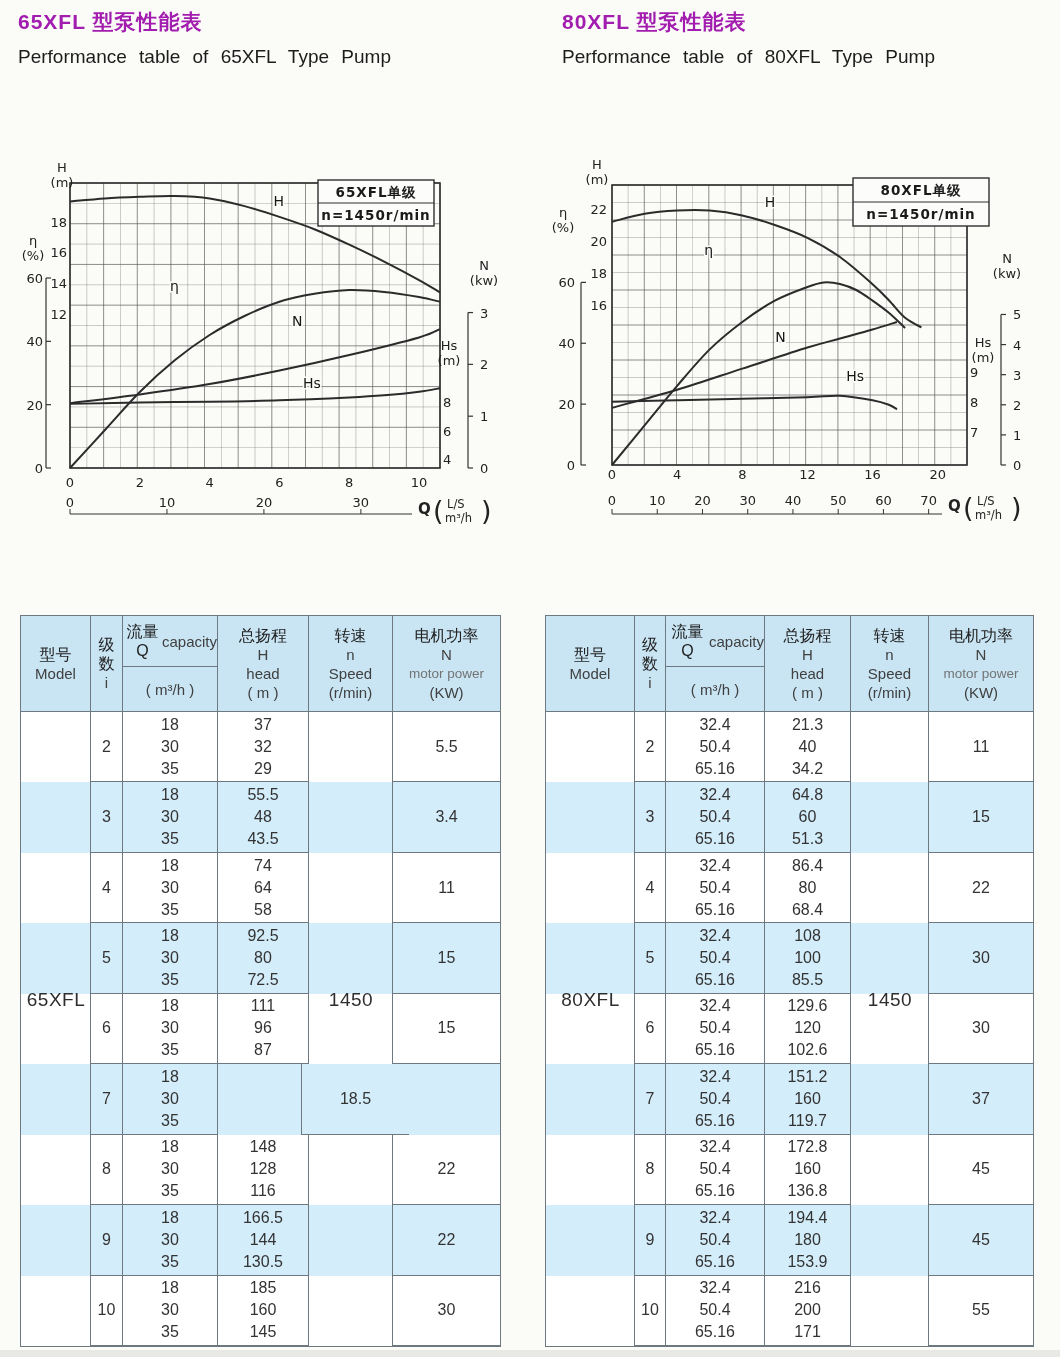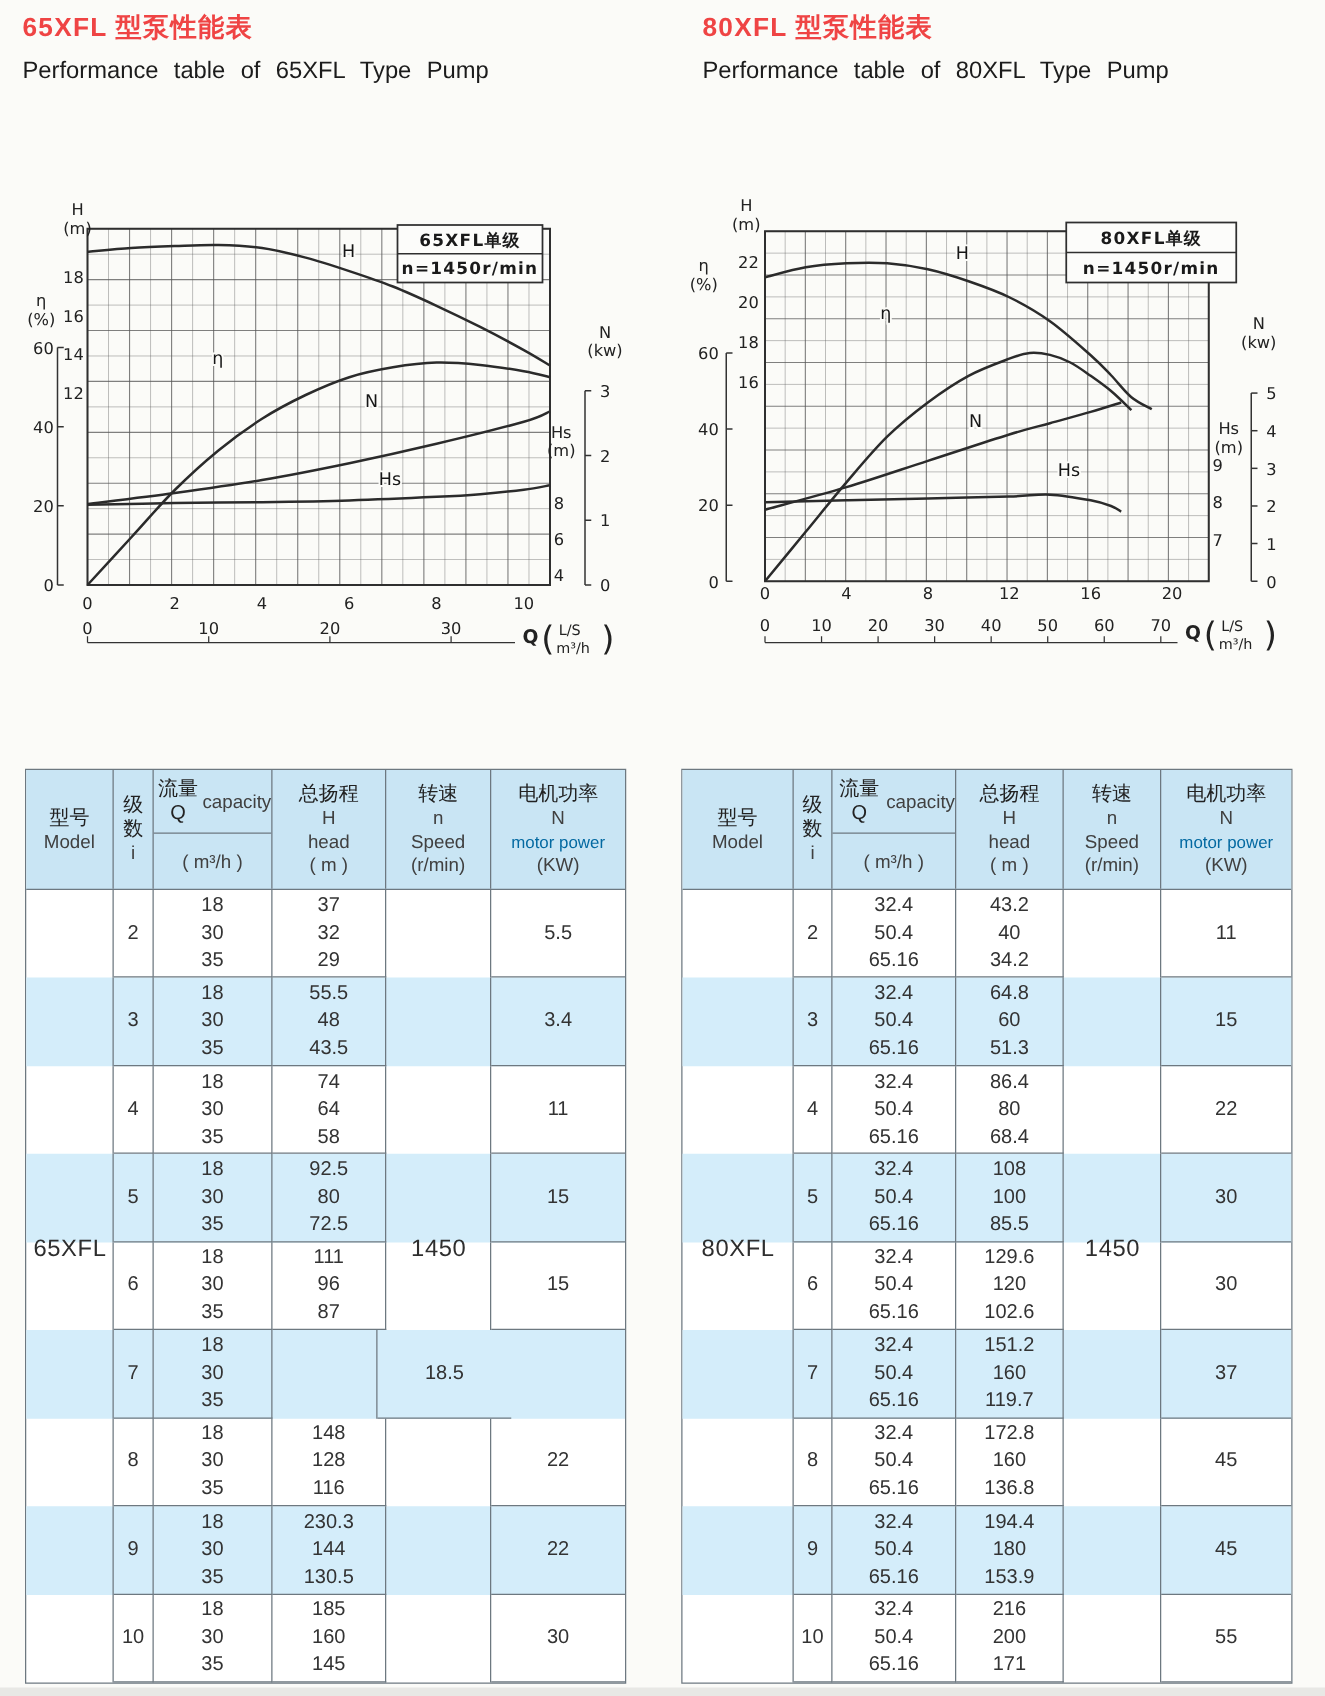--- a/index.html
+++ b/index.html
@@ -1,36 +1,36 @@
 <!DOCTYPE html>
 <html><head>
 <meta charset="utf-8">
 <style>
   html,body{margin:0;padding:0;background:#e9e9e7;}
   .page{position:relative;width:1060px;height:1357px;background:#fbfbf8;overflow:hidden;
         font-family:"Liberation Sans",sans-serif;color:#2e2e2e;}
   .title-block{position:absolute;}
-  .t-zh{font-size:21px;font-weight:600;letter-spacing:1px;color:#ef4444;}
+  .t-zh{font-size:21px;font-weight:600;letter-spacing:1px;color:#a21caf;}
   .t-en{font-size:19px;margin-top:10px;word-spacing:7px;color:#1c1c1c;}
   .chart{position:absolute;}
   .chart svg text{font-family:"DejaVu Sans",sans-serif;}
 
   .ptable{position:absolute;border:1px solid #6d7880;background:#fff;--bd:#6d7880;}
   .t0{--wm:69px;--ws:31px;--wc:94px;--wh:90px;--wsp:83px;--wp:107px;}
   .t1{--wm:88px;--ws:30px;--wc:98px;--wh:85px;--wsp:77px;--wp:104px;}
   .col-m{width:var(--wm);}  .col-s{width:var(--ws);}  .col-c{width:var(--wc);}
   .col-h{width:var(--wh);}  .col-sp{width:var(--wsp);} .col-p{width:var(--wp);}
 
   .thead{display:flex;height:95px;background:#c9e5f4;border-bottom:1px solid var(--bd);}
   .th{display:flex;flex-direction:column;justify-content:center;align-items:center;
       text-align:center;border-right:1px solid var(--bd);line-height:19px;}
   .th.last{border-right:none;}
   .h-zh{font-size:16px;color:#222;}
   .h-en{font-size:15px;color:#404040;}
-  .h-sm{font-size:13.5px;color:#0369a1;}
+  .h-sm{font-size:13.5px;color:#737373;}
   .th-cap{padding:0;justify-content:stretch;}
   .cap-top{flex:1.15;display:flex;flex-direction:row;justify-content:center;align-items:center;
            width:100%;border-bottom:1px solid var(--bd);line-height:19px;}
   .cap-bot{flex:1;display:flex;align-items:center;justify-content:center;width:100%;}
 
   .tbody{position:relative;}
   .trow{display:flex;height:70.44px;}
   .trow.striped{background:#d4edfa;}
   .cell{display:flex;flex-direction:column;justify-content:center;align-items:center;
         border-right:1px solid var(--bd);font-size:16px;color:#333;}
@@ -523,21 +523,21 @@
           <div class="cell sp col-m"></div>
           <div class="cell bb col-s">
             <div class="cline">9</div>
           </div>
           <div class="cell bb col-c">
             <div class="cline">18</div>
             <div class="cline">30</div>
             <div class="cline">35</div>
           </div>
           <div class="cell bb col-h">
-            <div class="cline">230.3</div>
+            <div class="cline">166.5</div>
             <div class="cline">144</div>
             <div class="cline">130.5</div>
           </div>
           <div class="cell sp col-sp"></div>
           <div class="cell bb col-p last">
             <div class="cline">22</div>
           </div>
         </div>
         <div class="trow">
           <div class="cell sp col-m"></div>
@@ -606,21 +606,21 @@
           <div class="cell sp col-m"></div>
           <div class="cell bb col-s">
             <div class="cline">2</div>
           </div>
           <div class="cell bb col-c">
             <div class="cline">32.4</div>
             <div class="cline">50.4</div>
             <div class="cline">65.16</div>
           </div>
           <div class="cell bb col-h">
-            <div class="cline">43.2</div>
+            <div class="cline">21.3</div>
             <div class="cline">40</div>
             <div class="cline">34.2</div>
           </div>
           <div class="cell sp col-sp"></div>
           <div class="cell bb col-p last">
             <div class="cline">11</div>
           </div>
         </div>
         <div class="trow striped">
           <div class="cell sp col-m"></div>

